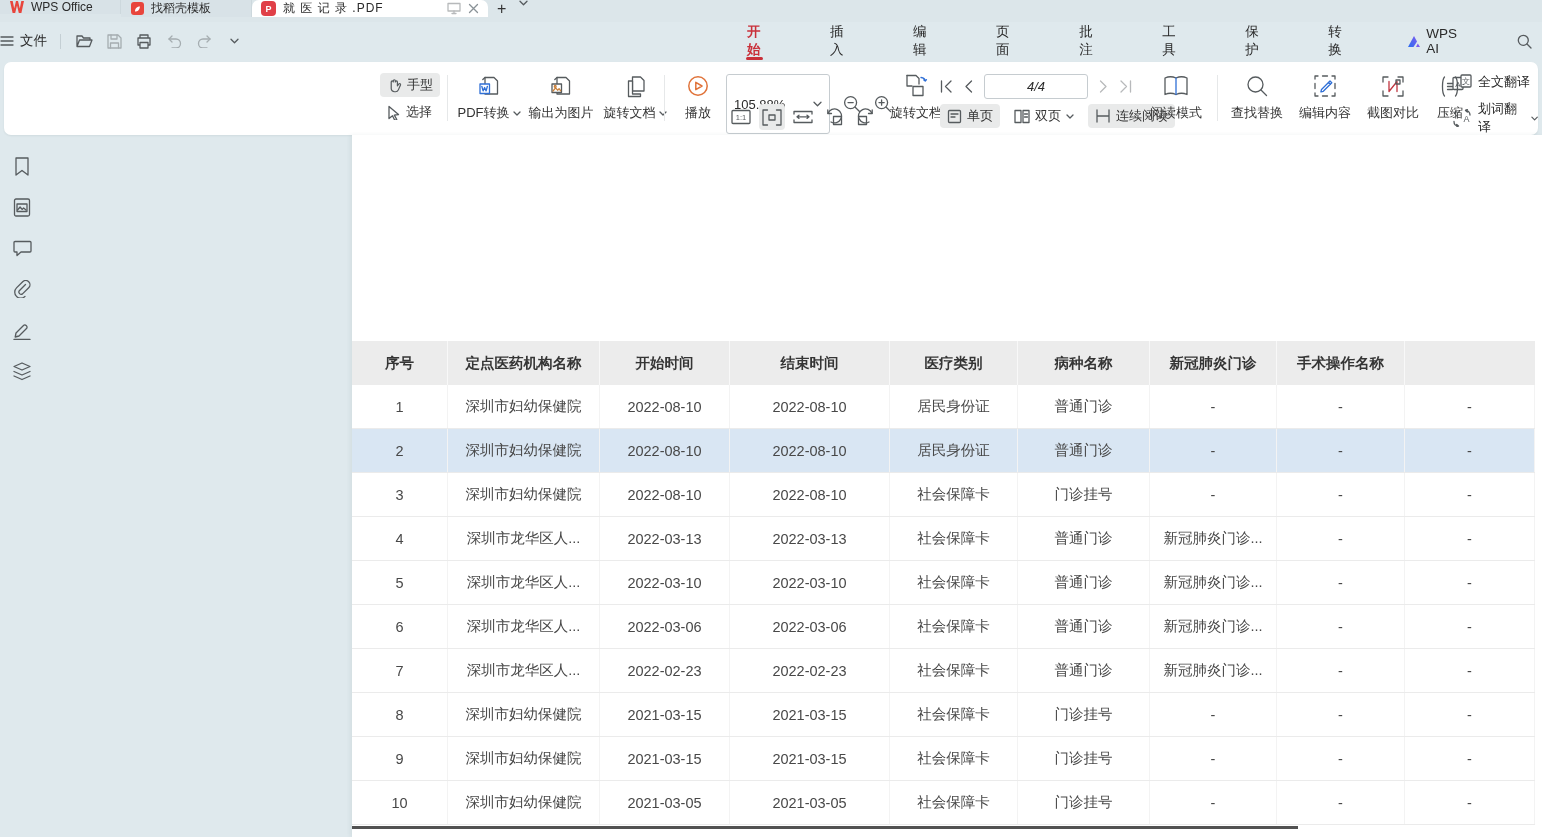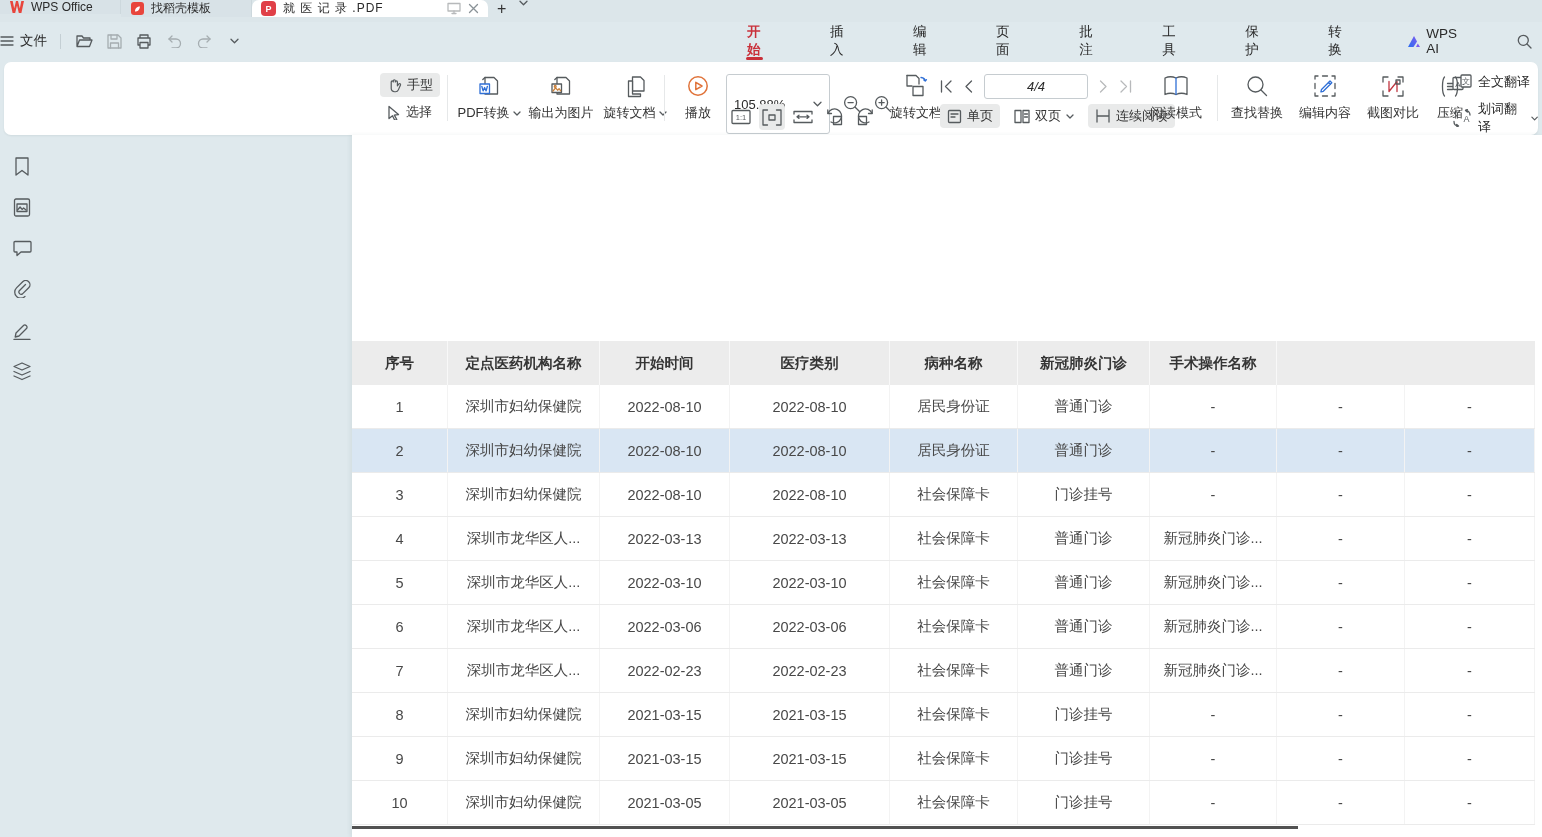--- a/index.html
+++ b/index.html
@@ -536,20 +536,21 @@
         </svg>
     </div>
   </div>
 
   <div class="page">
     <div class="table">
       <div class="thead">
           <div class="c">序号</div>
           <div class="c">定点医药机构名称</div>
           <div class="c">开始时间</div>
+          <div class="c">结束时间</div>
           <div class="c">医疗类别</div>
           <div class="c">病种名称</div>
           <div class="c">新冠肺炎门诊</div>
           <div class="c">手术操作名称</div>
         </div>
       <div>
           <div class="trow">
             <div class="c">1</div>
             <div class="c">深圳市妇幼保健院</div>
             <div class="c">2022-08-10</div>

